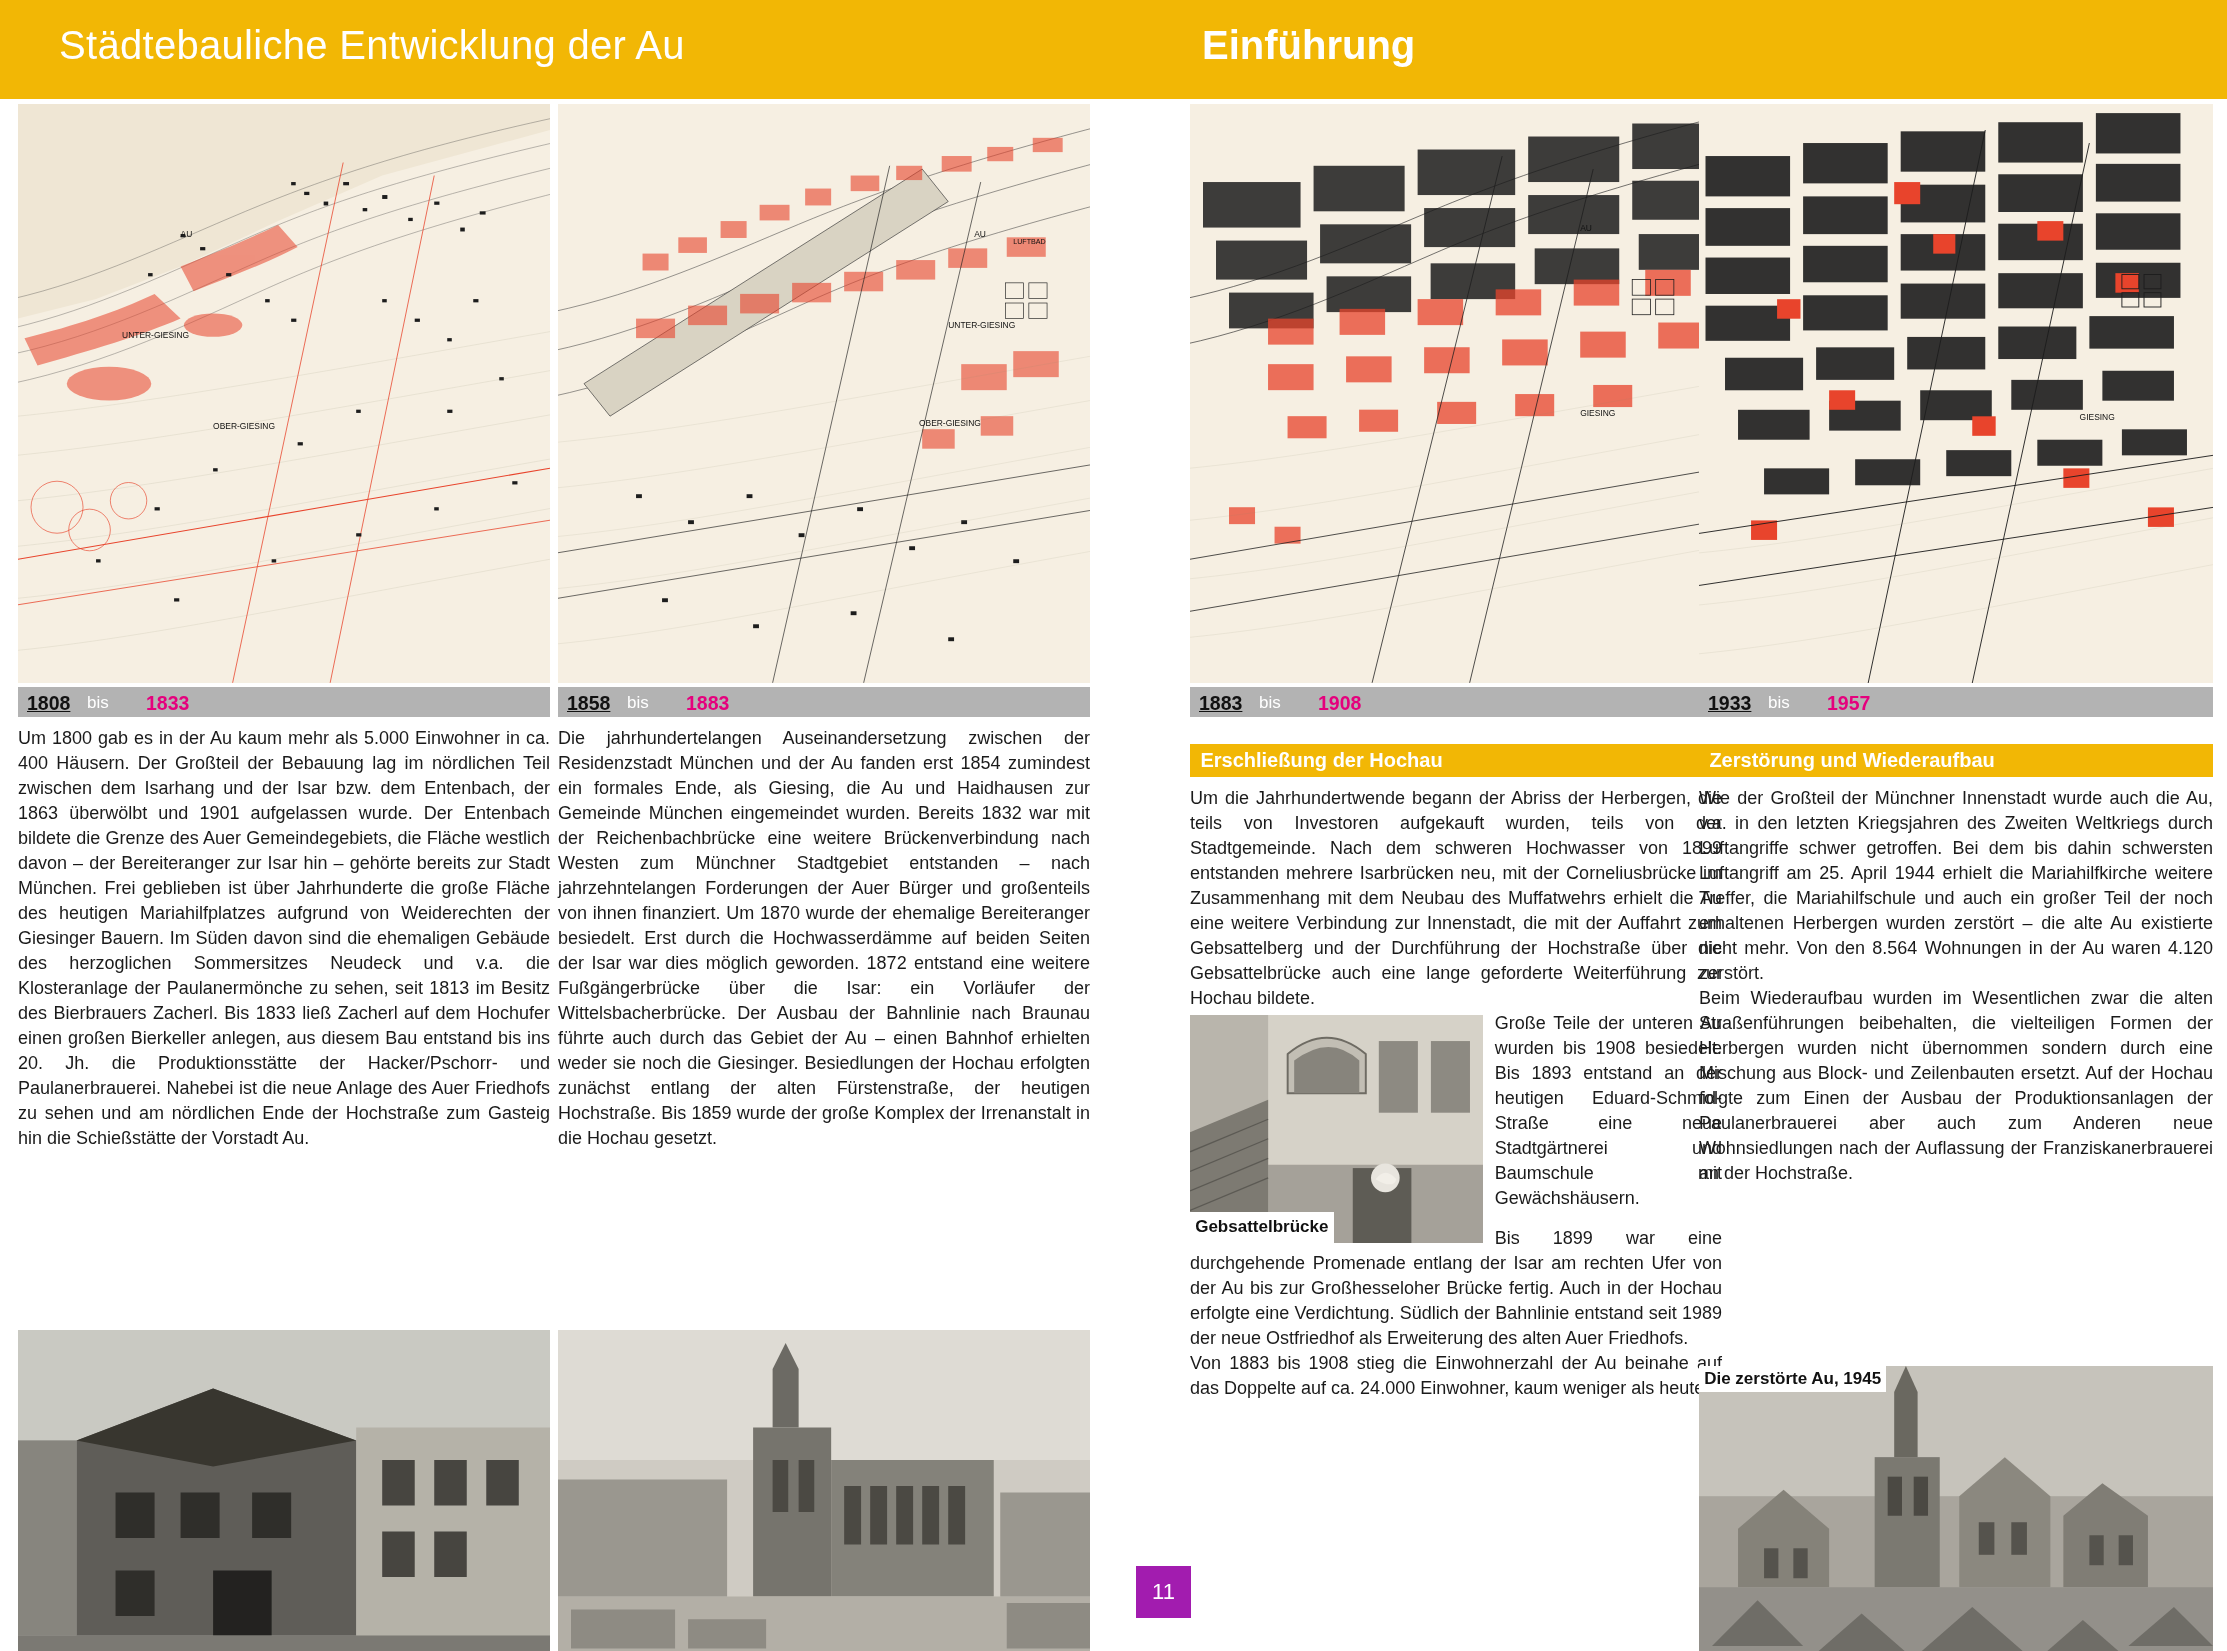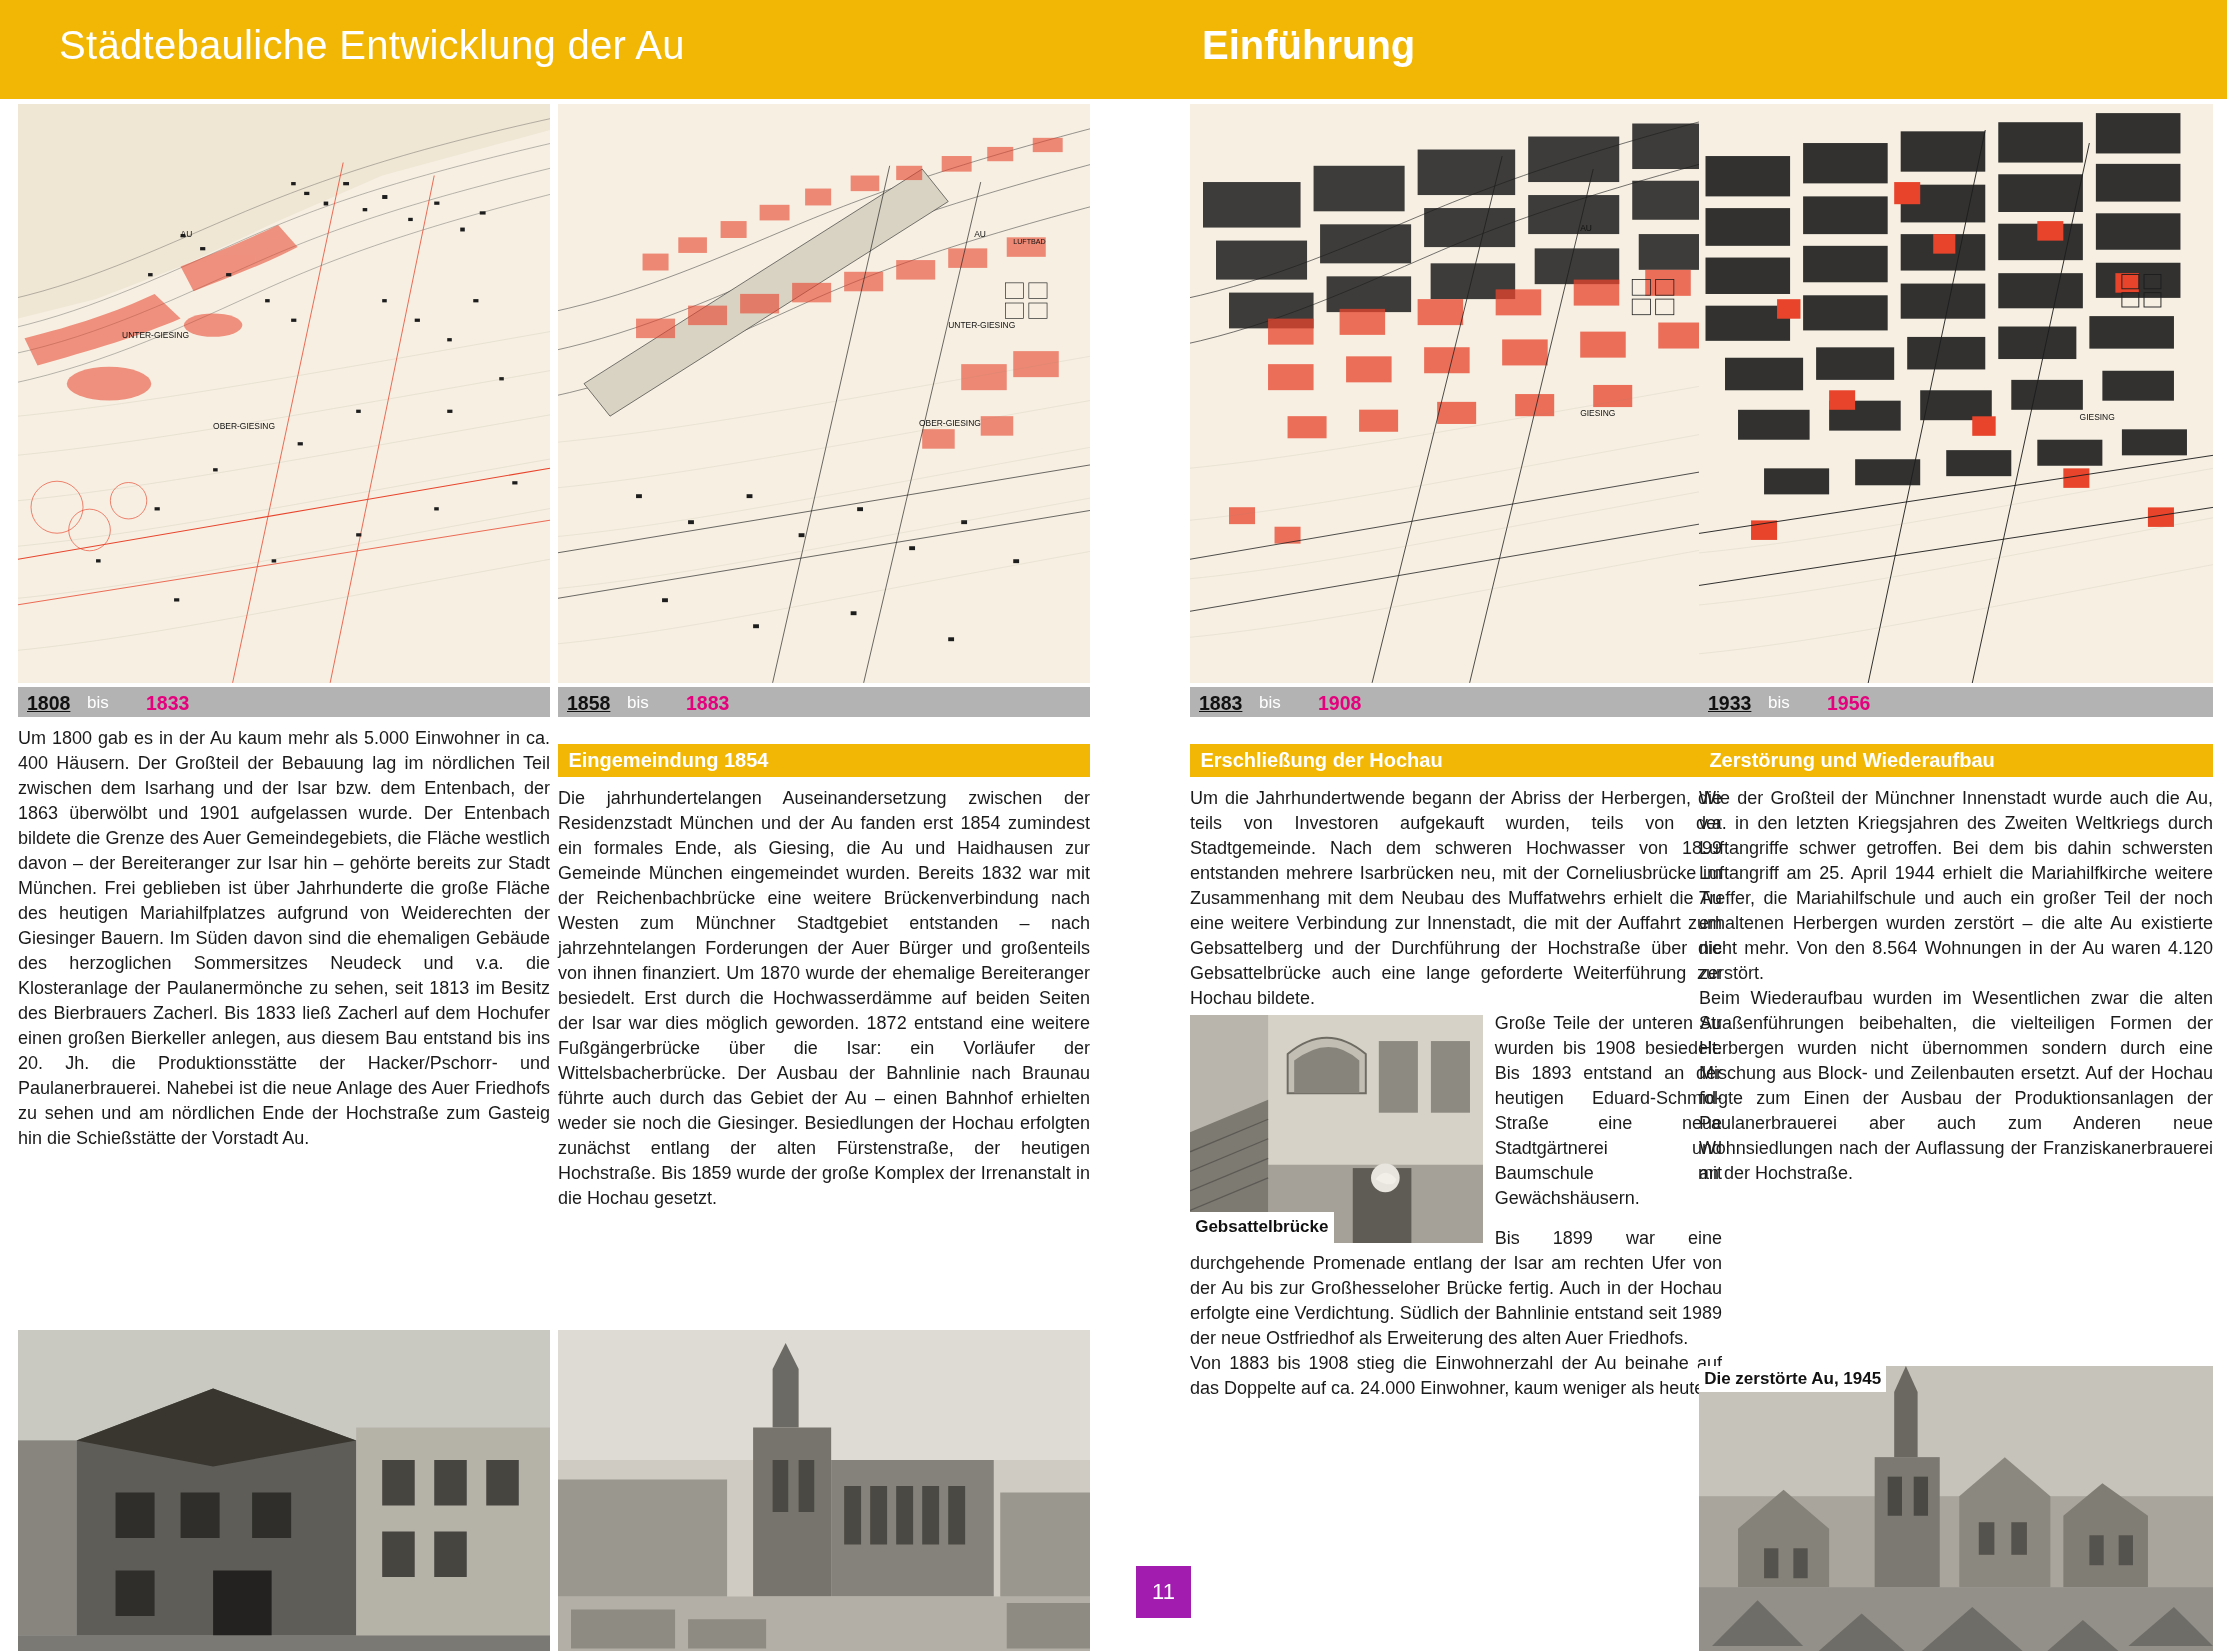--- a/index.html
+++ b/index.html
@@ -354,23 +354,20 @@
         </g>
       </svg>
     </div>
 
     <div class="yearstrip">
       <span class="y1">1858</span>
       <span class="bis">bis</span>
       <span class="y2">1883</span>
     </div>
 
-    <div class="sectionhead">
-      <span>Eingemeindung 1854</span>
-    </div>
 
     <div class="body">
       <p>Die jahrhundertelangen Auseinandersetzung zwischen der Residenzstadt München und der Au fanden erst 1854 zumindest ein formales Ende, als Giesing, die Au und Haidhausen zur Gemeinde München eingemeindet wurden. Bereits 1832 war mit der Reichenbachbrücke eine weitere Brückenverbindung nach Westen zum Münchner Stadtgebiet entstanden – nach jahrzehntelangen Forderungen der Auer Bürger und großenteils von ihnen finanziert. Um 1870 wurde der ehemalige Bereiteranger besiedelt. Erst durch die Hochwasserdämme auf beiden Seiten der Isar war dies möglich geworden. 1872 entstand eine weitere Fußgängerbrücke über die Isar: ein Vorläufer der Wittelsbacherbrücke. Der Ausbau der Bahnlinie nach Braunau führte auch durch das Gebiet der Au – einen Bahnhof erhielten weder sie noch die Giesinger. Besiedlungen der Hochau erfolgten zunächst entlang der alten Fürstenstraße, der heutigen Hochstraße. Bis 1859 wurde der große Komplex der Irrenanstalt in die Hochau gesetzt.</p>
     </div>
 
     <div class="photo" style="position:absolute; left:0; top:1226px; width:532px; height:351px;">
       <svg viewBox="0 0 818 540" preserveAspectRatio="none" width="532" height="351">
         <rect width="818" height="540" fill="#cfcbc3"></rect>
         <rect width="818" height="200" fill="#dedbd4"></rect>
         <path d="M330 60 L350 20 L370 60 L370 150 L330 150 Z" fill="#6c6a64"></path>
@@ -582,21 +579,21 @@
         </g>
         <g font-family="Liberation Sans" font-size="13" fill="#111">
           <text x="585" y="485">GIESING</text>
         </g>
       </svg>
     </div>
 
     <div class="yearstrip">
       <span class="y1">1933</span>
       <span class="bis">bis</span>
-      <span class="y2">1956</span>
+      <span class="y2">1957</span>
     </div>
 
     <div class="sectionhead">
       <span>Zerstörung und Wiederaufbau</span>
     </div>
 
     <div class="body">
       <p style="white-space:pre-line;">Wie der Großteil der Münchner Innenstadt wurde auch die Au, v.a. in den letzten Kriegsjahren des Zweiten Weltkriegs durch Luftangriffe schwer getroffen. Bei dem bis dahin schwersten Luftangriff am 25. April 1944 erhielt die Mariahilfkirche weitere Treffer, die Mariahilfschule und auch ein großer Teil der noch erhaltenen Herbergen wurden zerstört – die alte Au existierte nicht mehr. Von den 8.564 Wohnungen in der Au waren 4.120 zerstört.
 Beim Wiederaufbau wurden im Wesentlichen zwar die alten Straßenführungen beibehalten, die vielteiligen Formen der Herbergen wurden nicht übernommen sondern durch eine Mischung aus Block- und Zeilenbauten ersetzt. Auf der Hochau folgte zum Einen der Ausbau der Produktionsanlagen der Paulanerbrauerei aber auch zum Anderen neue Wohnsiedlungen nach der Auflassung der Franziskanerbrauerei an der Hochstraße.</p>
     </div>

